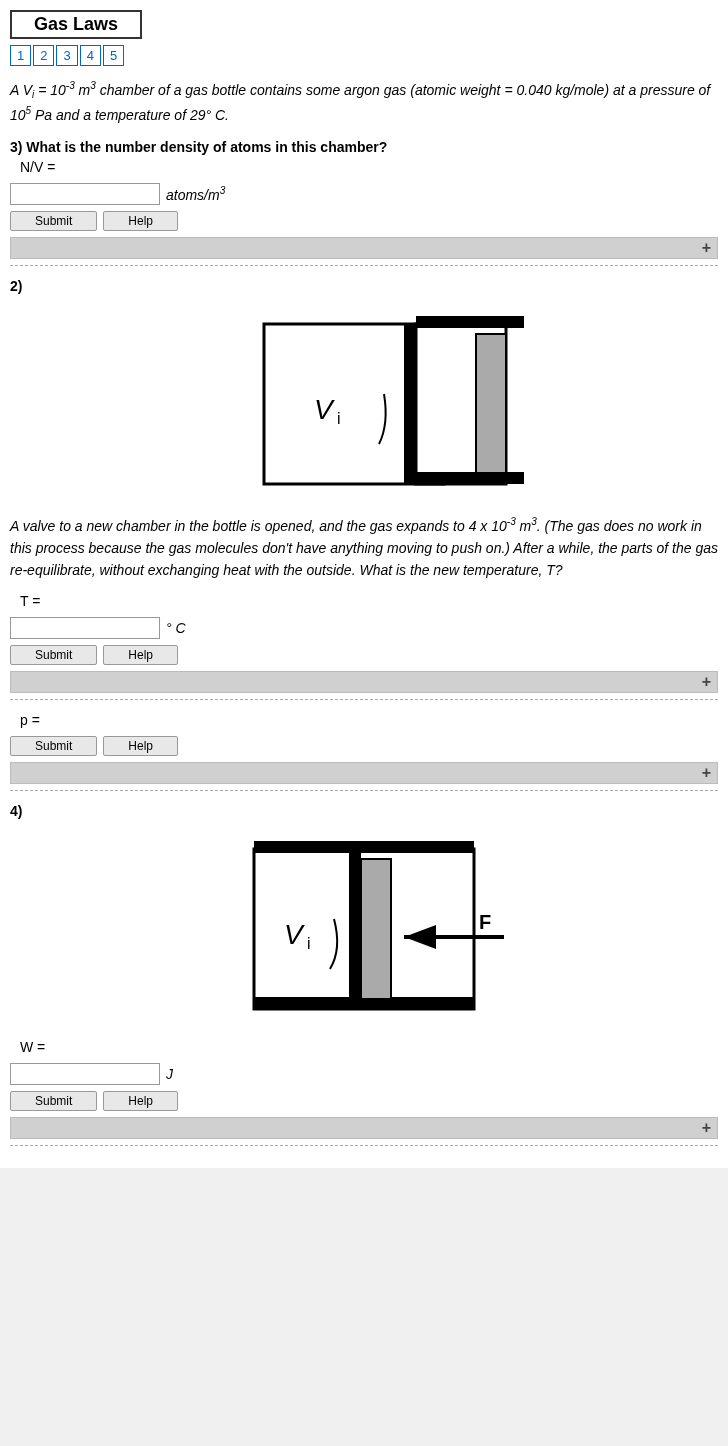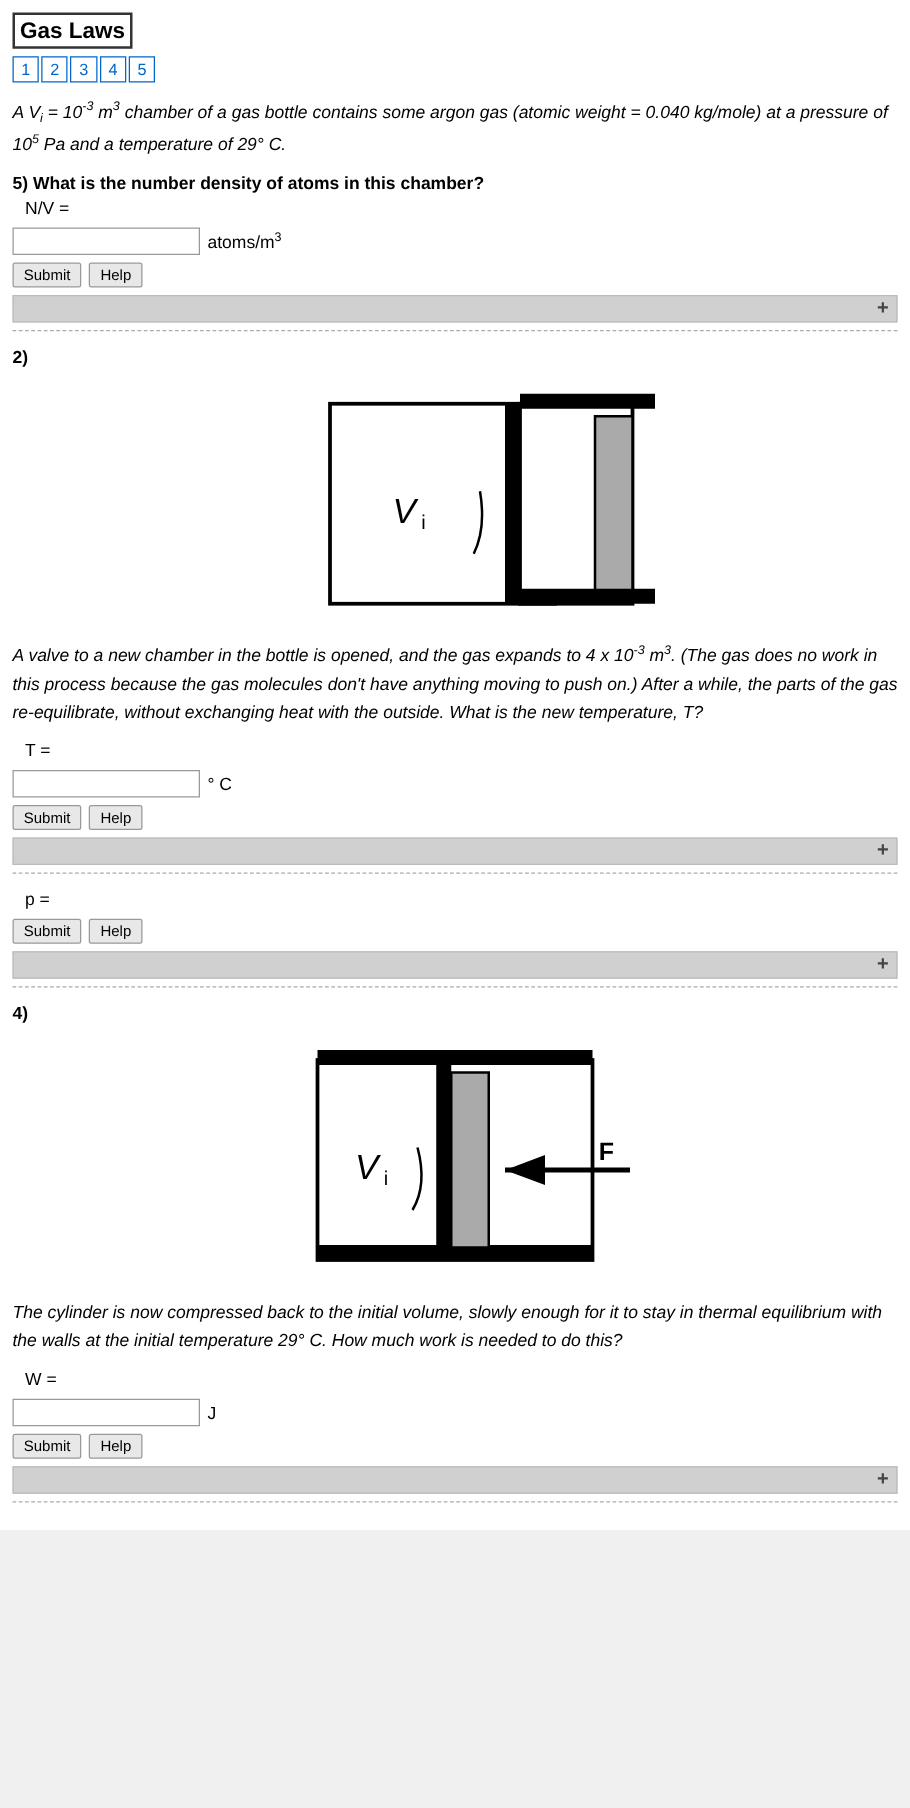--- a/index.html
+++ b/index.html
@@ -11,21 +11,21 @@
       width: 728px;
     }
     .page-container {
       background: #fff;
       width: 728px;
       padding: 10px;
     }
     .title-box {
       border: 2px solid #333;
       display: inline-block;
-      padding: 2px 4px;
+      padding: 2px 22px;
       font-weight: bold;
       font-size: 18px;
       margin-bottom: 6px;
     }
     .tab-bar {
       display: flex;
       gap: 2px;
       margin-bottom: 12px;
     }
     .tab-item {
@@ -58,30 +58,31 @@
     }
     .answer-input {
       border: 1px solid #999;
       width: 150px;
       height: 22px;
       font-size: 13px;
       padding: 2px 4px;
     }
     .unit-label {
       font-size: 14px;
+      font-style: italic;
     }
     .button-row {
       display: flex;
       gap: 6px;
       margin-bottom: 6px;
     }
     .submit-btn, .help-btn {
       border: 1px solid #999;
       background: #e8e8e8;
-      padding: 2px 8px;
+      padding: 2px 24px;
       font-size: 12px;
       cursor: pointer;
       border-radius: 2px;
     }
     .feedback-bar {
       background: #d0d0d0;
       height: 22px;
       display: flex;
       align-items: center;
       justify-content: flex-end;
@@ -131,21 +132,21 @@
 
   
   <div class="problem-text">
     A V<sub>i</sub> = 10<sup>-3</sup> m<sup>3</sup> chamber of a gas bottle contains some argon gas (atomic weight = 0.040
     kg/mole) at a pressure of 10<sup>5</sup> Pa and a temperature of 29° C.
   </div>
 
   
   <div class="section">
     <div class="question-label">
-      5) What is the number density of atoms in this chamber?
+      3) What is the number density of atoms in this chamber?
     </div>
     <div class="variable-label">N/V =</div>
 
     <div class="answer-row">
       <input type="text" class="answer-input" style="">
       <span class="unit-label">atoms/m<sup>3</sup></span>
     </div>
 
     <div class="button-row">
       <button class="submit-btn">Submit</button>
@@ -250,25 +251,20 @@
         <defs>
           <marker id="arrowhead" markerWidth="8" markerHeight="6" refX="8" refY="3" orient="auto">
             <polygon points="0 0, 8 3, 0 6" fill="black"></polygon>
           </marker>
         </defs>
 
         <text x="285" y="100" font-size="20" font-weight="bold" fill="black">F</text>
       </svg>
     </div>
 
-    <div class="problem-text">
-      The cylinder is now compressed back to the initial volume, slowly enough for it to stay
-      in thermal equilibrium with the walls at the initial temperature 29° C. How much work
-      is needed to do this?
-    </div>
     <div class="variable-label">W =</div>
 
     <div class="answer-row">
       <input type="text" class="answer-input" style="">
       <span class="unit-label">J</span>
     </div>
 
     <div class="button-row">
       <button class="submit-btn">Submit</button>
       <button class="help-btn">Help</button>

